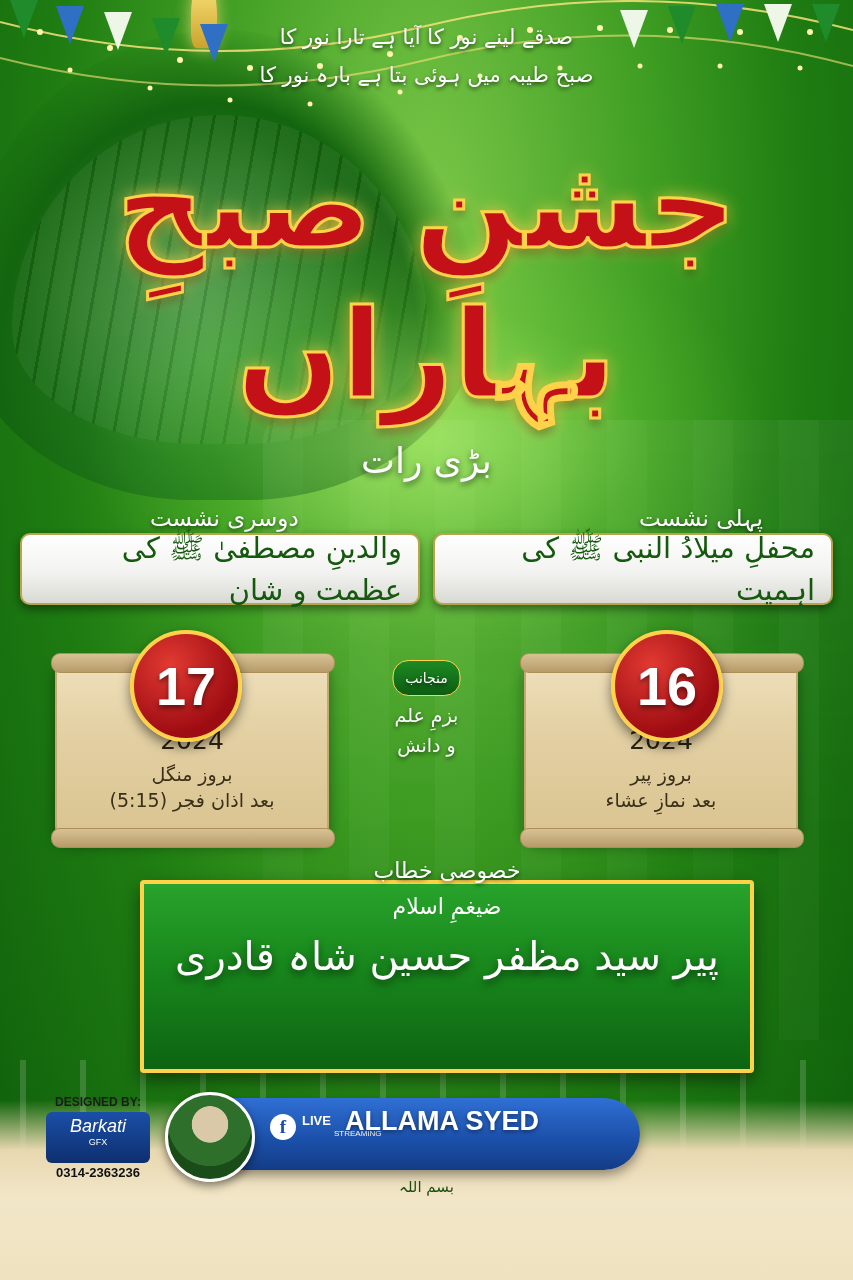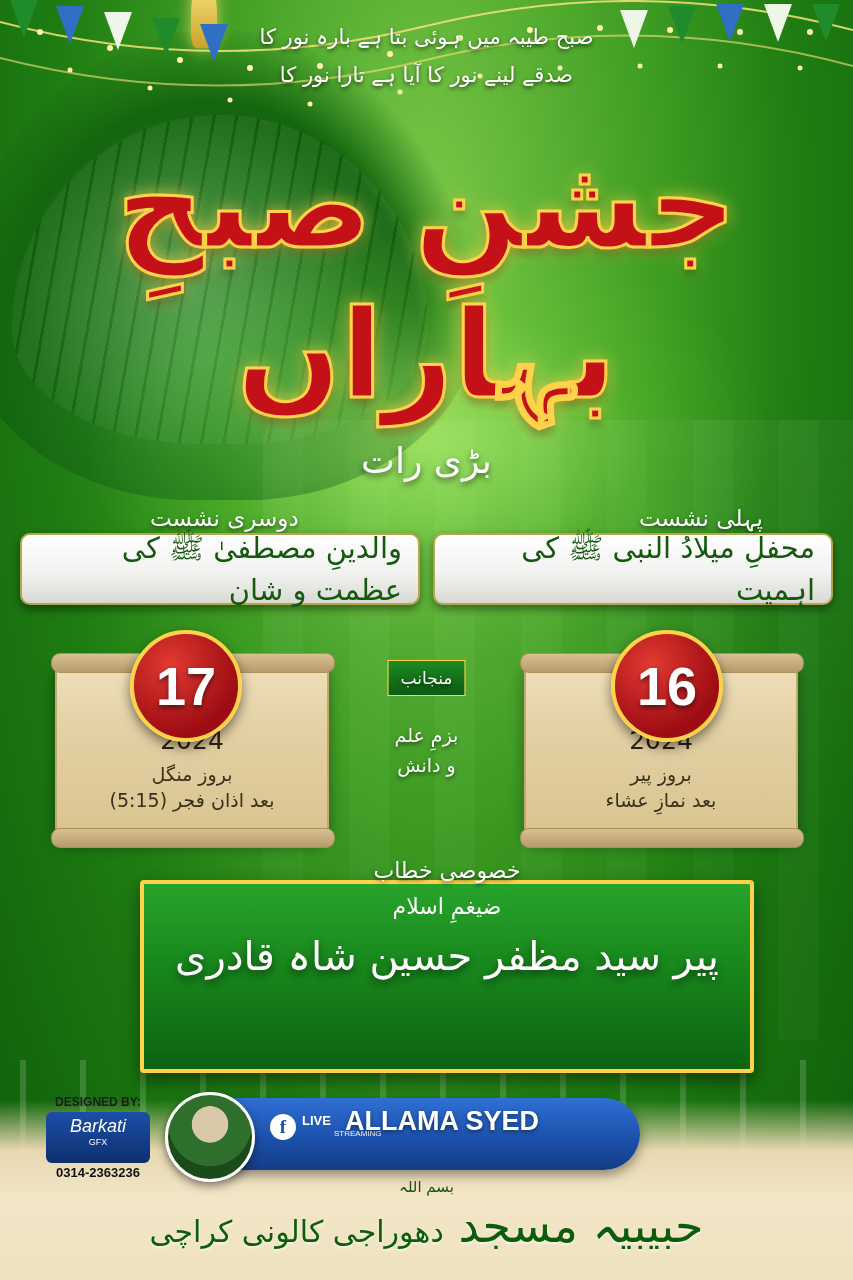--- a/index.html
+++ b/index.html
@@ -285,24 +285,24 @@
     text-align: center;
     color: #ffffff;
     font-size: 19px;
     line-height: 30px;
     text-shadow: 0 2px 4px rgba(0,0,0,0.6);
   }
   .middle-ribbon .tag {
     display: inline-block;
     background: linear-gradient(180deg, #1d8a23, #0d5c12);
     border: 1px solid #ffd24a;
-    border-radius: 0;
+    border-radius: 16px;
     padding: 2px 12px;
-    font-size: 17px;
-    margin-bottom: 24px;
+    font-size: 14px;
+    margin-bottom: 4px;
   }
 
   
   .speaker-panel {
     position: absolute;
     left: 140px;
     top: 880px;
     width: 575px;
     height: 185px;
     background: linear-gradient(180deg, #28a32b 0%, #18871c 45%, #0d6412 100%);
@@ -512,22 +512,22 @@
     <div class="flag" style="left:152px;top:18px"></div>
     <div class="flag blue" style="left:200px;top:24px"></div>
     <div class="flag white" style="left:620px;top:10px"></div>
     <div class="flag" style="left:668px;top:6px"></div>
     <div class="flag blue" style="left:716px;top:4px"></div>
     <div class="flag white" style="left:764px;top:4px"></div>
     <div class="flag" style="left:812px;top:4px"></div>
   </div>
 
   <div class="couplet urdu">
+    <div>صدقے لینے نور کا آیا ہے تارا نور کا</div>
     <div>صبح طیبہ میں ہوئی بتا ہے بارہ نور کا</div>
-    <div>صدقے لینے نور کا آیا ہے تارا نور کا</div>
   </div>
 
   <div class="main-title urdu">جشنِ صبحِ بہاراں</div>
 
   <div class="subtitle-night urdu">بڑی رات</div>
 
   <div class="sessions">
     <div class="session-tag right urdu">پہلی نشست</div>
     <div class="session-bar right urdu">محفلِ میلادُ النبی ﷺ کی اہمیت</div>
     <div class="session-tag left urdu">دوسری نشست</div>
@@ -585,18 +585,14 @@
         <span>LIVE</span>
         <small>STREAMING</small>
       </span>
     </div>
     <div class="live-names">
       <div>ALLAMA SYED</div>
     </div>
   </div>
 
   <div class="venue-crest urdu">بسم اللہ</div>
-  <div class="venue urdu">
-    <span>حبیبیہ مسجد</span>
-    <span class="sub">دھوراجی کالونی کراچی</span>
-  </div>
 
 </div>
 
 </body></html>

